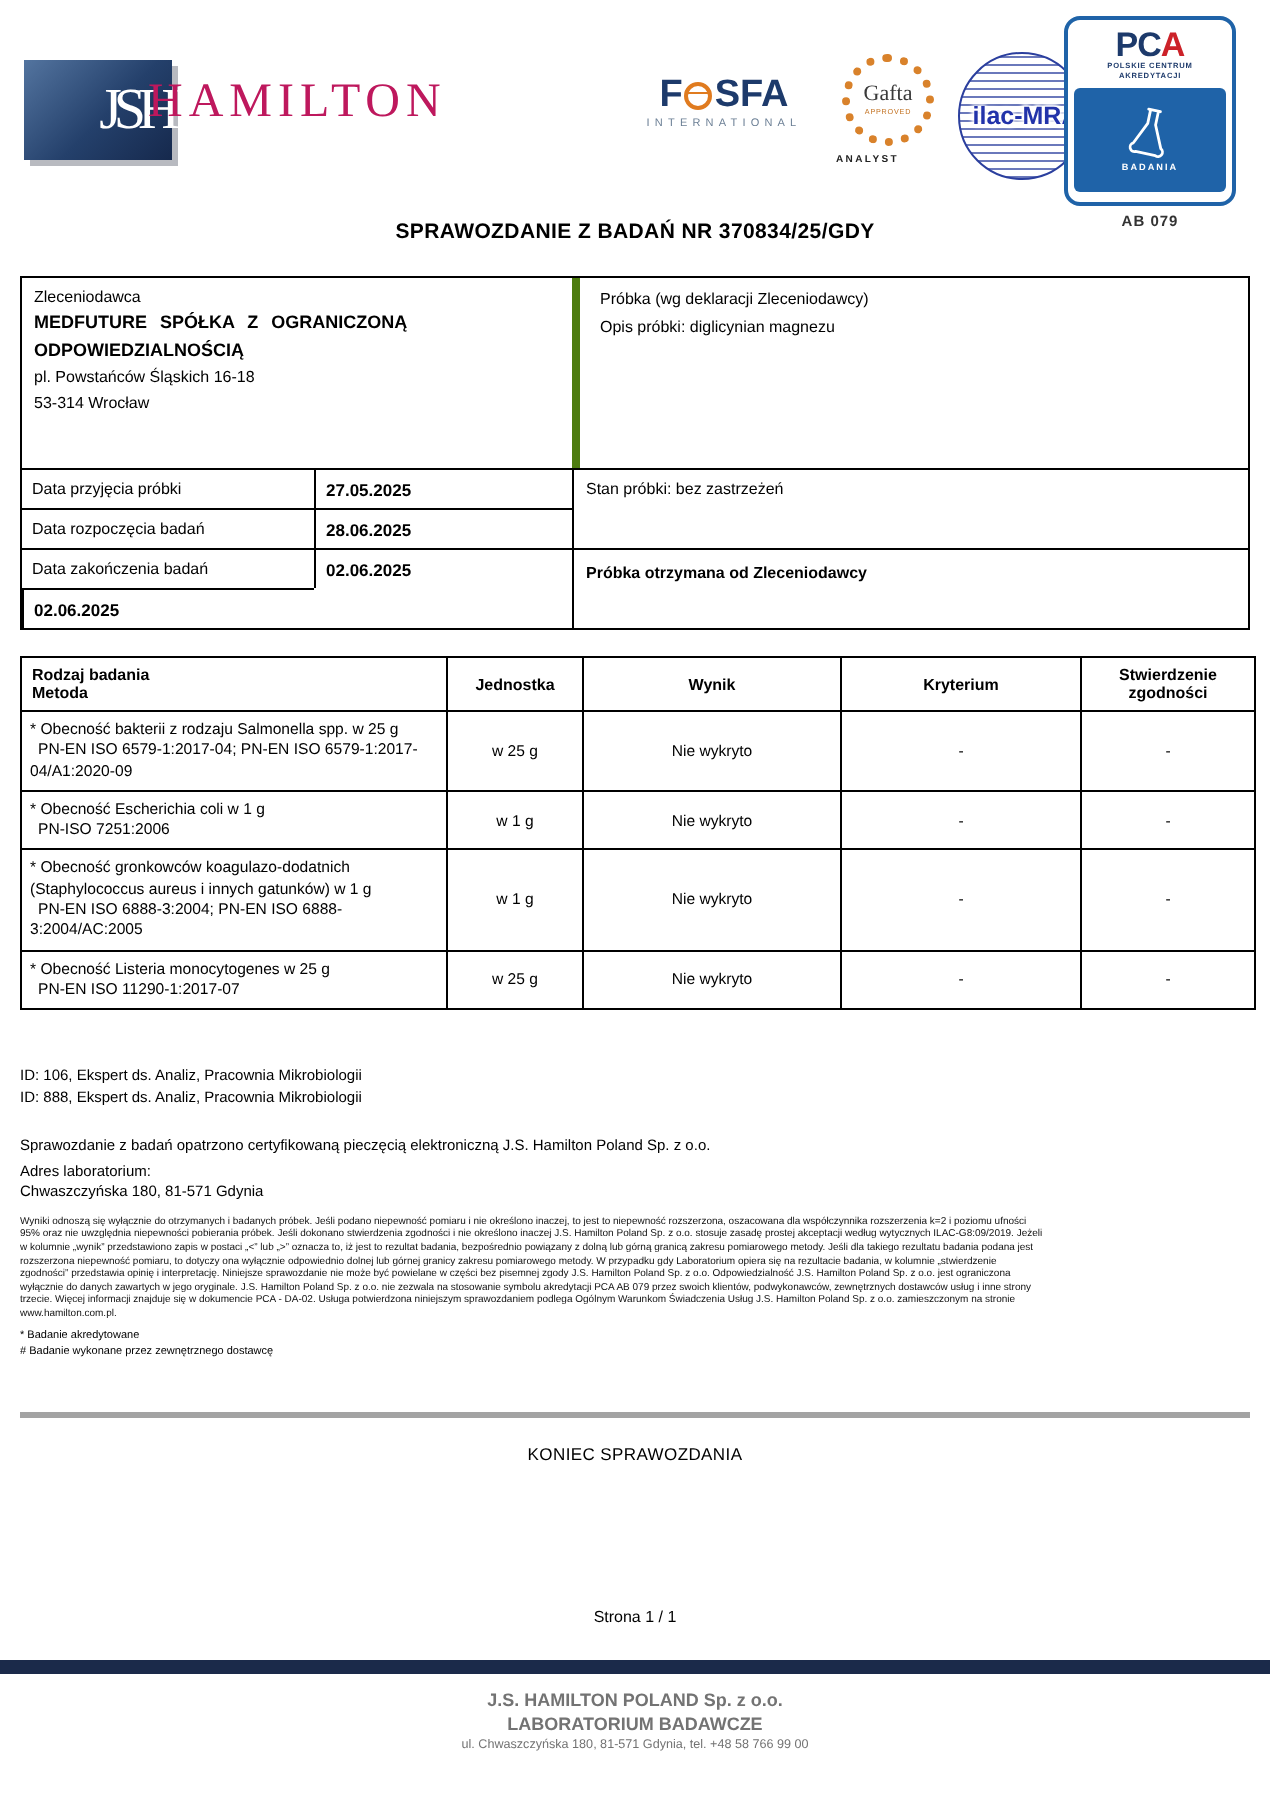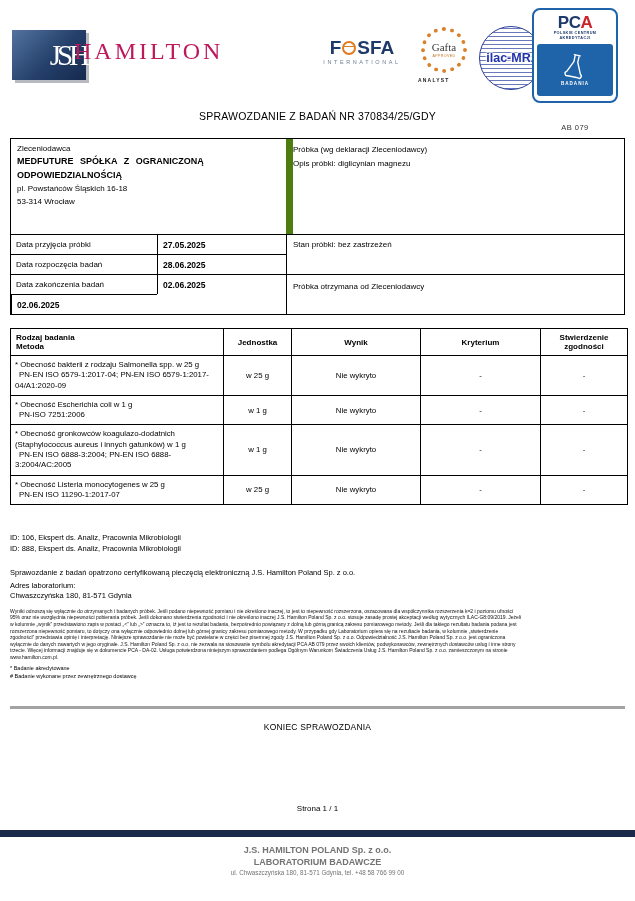--- a/index.html
+++ b/index.html
@@ -40,38 +40,38 @@
 
   .pca{position:absolute;left:532px;top:8px;width:86px;text-align:center;}
   .pca-box{border:2px solid #1f63a8;border-radius:8px;background:#fff;padding:4px 3px 5px;box-sizing:border-box;}
   .pca-name{font-size:17px;font-weight:bold;line-height:1;letter-spacing:-.5px;}
   .pca-name .pc{color:#1d3a6b;}
   .pca-name .pa{color:#cc2229;}
   .pca-sub{font-size:3.8px;font-weight:bold;color:#1d3a6b;letter-spacing:.4px;line-height:1.3;}
   .pca-inner{margin-top:3px;background:#1f63a8;border-radius:3px;height:52px;
              display:flex;flex-direction:column;align-items:center;justify-content:center;gap:2px;}
   .pca-badania{font-size:4.6px;font-weight:bold;color:#fff;letter-spacing:1px;}
-  .pca-number{font-size:7.5px;color:#333;margin-top:20px;letter-spacing:.5px;}
-
-  
-  .title{text-align:center;font-size:10.5px;font-weight:normal;margin-top:10px;letter-spacing:.2px;}
+  .pca-number{font-size:7.5px;color:#333;margin-top:3px;letter-spacing:.5px;font-weight:bold;}
+
+  
+  .title{text-align:center;font-size:10.5px;font-weight:bold;margin-top:10px;letter-spacing:.2px;}
 
   
   .info{margin:16px 10px 0;border:1px solid #000;display:grid;
         grid-template-columns:146px 129px 1fr;
         grid-template-rows:95px 20px 20px 20px 20px;font-size:8px;}
   .info .client{grid-column:1/3;grid-row:1;padding:4px 6px;line-height:1.55;}
   .client .cname{font-size:9px;font-weight:bold;}
   .client .cname1{word-spacing:4px;}
-  .info .sample{grid-column:3;grid-row:1;border-left:7px solid #4d7c0f;padding:4px 0;line-height:1.7;}
+  .info .sample{grid-column:3;grid-row:1;border-left:4px solid #4d7c0f;padding:4px 10px;line-height:1.7;}
   .dlabel{border-top:1px solid #000;padding:0 5px;display:flex;align-items:center;}
   .dvalue{border-top:1px solid #000;border-left:1px solid #000;padding:0 5px;
           display:flex;align-items:center;font-weight:bold;font-size:8.5px;}
   .stan{grid-column:3;grid-row:2/4;border-left:1px solid #000;border-top:1px solid #000;padding:5px 6px 0;}
-  .otrzymana{grid-column:3;grid-row:4/6;border-left:1px solid #000;border-top:1px solid #000;padding:7px 6px 0;}
+  .otrzymana{grid-column:3;grid-row:4/6;border-left:1px solid #000;border-top:1px solid #000;padding:7px 6px 0;font-weight:bold;}
 
   
   table.results{margin:13px 10px 0;border-collapse:collapse;width:617px;table-layout:fixed;font-size:7.8px;}
   .results th,.results td{border:1px solid #000;}
   .results th{font-size:8px;font-weight:bold;padding:4px 3px;text-align:center;vertical-align:middle;}
   .results th.hname{text-align:left;padding-left:5px;}
   .results td{text-align:center;vertical-align:middle;padding:3px 2px;}
   .results td.name-cell{text-align:left;padding:4px 4px;line-height:1.32;}
   .results .method{text-indent:4px;}
 

